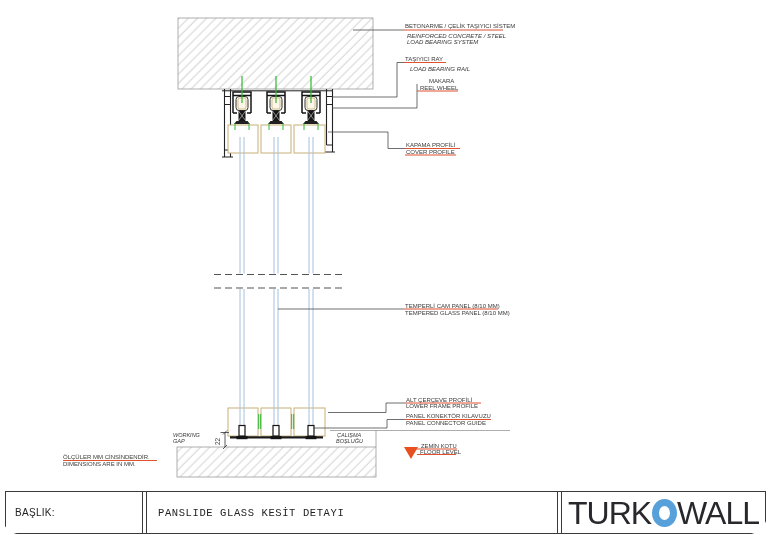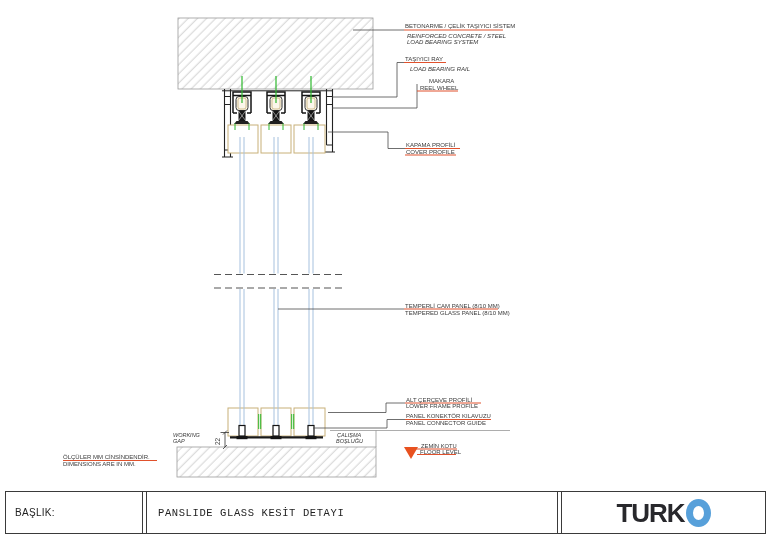--- a/index.html
+++ b/index.html
@@ -1,28 +1,28 @@
 <!DOCTYPE html>
 <html><head>
 <meta charset="utf-8">
 <style>
   html,body{margin:0;padding:0;background:#ffffff;}
   .sheet{position:relative;width:768px;height:535px;background:#fff;overflow:hidden;
-         font-family:"Liberation Sans", sans-serif;}
+         font-family:"Liberation Sans", sans-serif;border-radius:23px;}
   svg{position:absolute;left:0;top:0;display:block;}
   svg text{font-family:"Liberation Sans", sans-serif;fill:#3a3a3a;}
   .tb{position:absolute;left:5px;top:491px;width:759px;height:41px;
       border:1px solid #3a3a3a;display:flex;align-items:stretch;background:#fff;}
   .tb .cell{display:flex;align-items:center;}
   .tb .c1{width:127px;padding-left:9px;font-size:10px;color:#222;letter-spacing:.3px;}
   .tb .sep{width:3px;border-left:1px solid #3a3a3a;border-right:1px solid #3a3a3a;}
   .tb .c2{flex:1;padding-left:11px;font-size:10.5px;color:#222;letter-spacing:.6px;font-family:Liberation Mono, monospace;}
   .tb .c3{width:203px;justify-content:center;}
-  .logo{display:flex;align-items:center;color:#28282c;font-weight:bold;
-        font-size:26px;letter-spacing:-1px;line-height:1;}
+  .logo{display:flex;align-items:center;color:#28282c;font-weight:normal;
+        font-size:32px;letter-spacing:-1px;line-height:1;}
   .logo .ring{display:inline-block;width:25px;height:28px;border:7px solid #57a0da;
         border-radius:50%;box-sizing:border-box;margin:1px 0 0 1px;}
 </style>
 </head>
 <body>
 
 <div class="sheet">
 
 <svg width="768" height="491" viewBox="0 0 768 491">
   <defs>
@@ -161,17 +161,18 @@
 
 <div class="tb">
   <div class="cell c1">BAŞLIK:</div>
   <div class="sep"></div>
   <div class="cell c2">PANSLIDE GLASS KESİT DETAYI</div>
   <div class="sep"></div>
   <div class="cell c3">
     <div class="logo">
       <span>TURK</span>
       <span class="ring"></span>
+      <span>WALL</span>
     </div>
   </div>
 </div>
 
 </div>
 
 </body></html>

